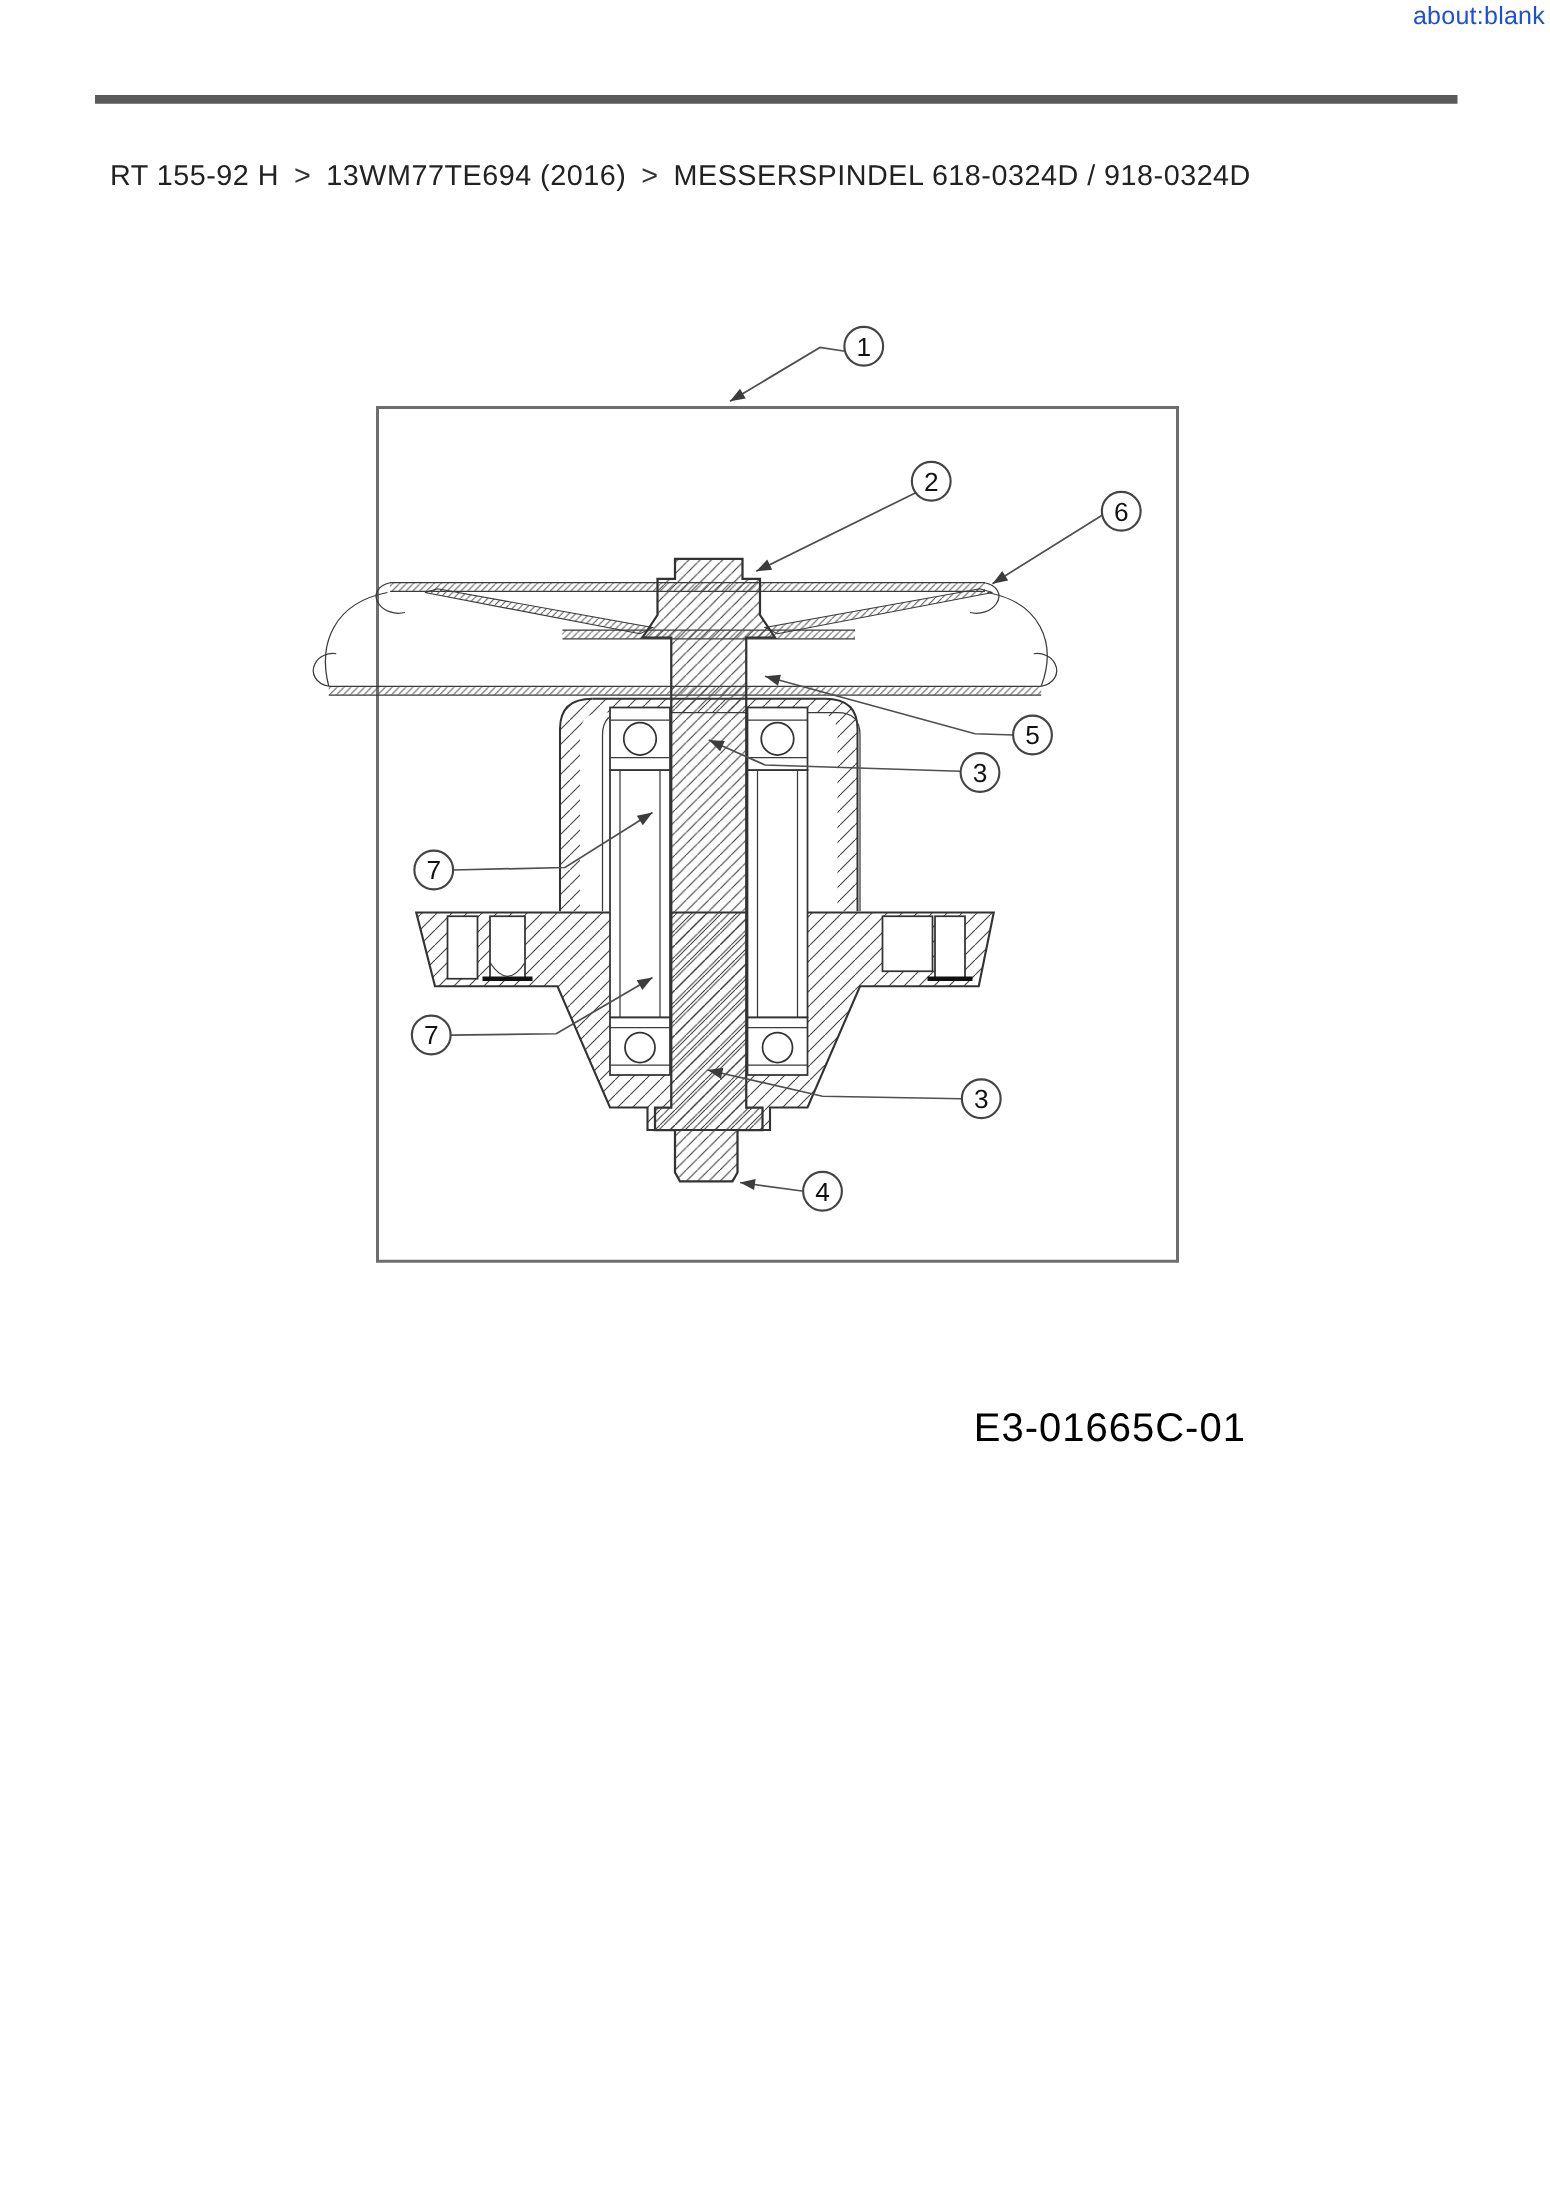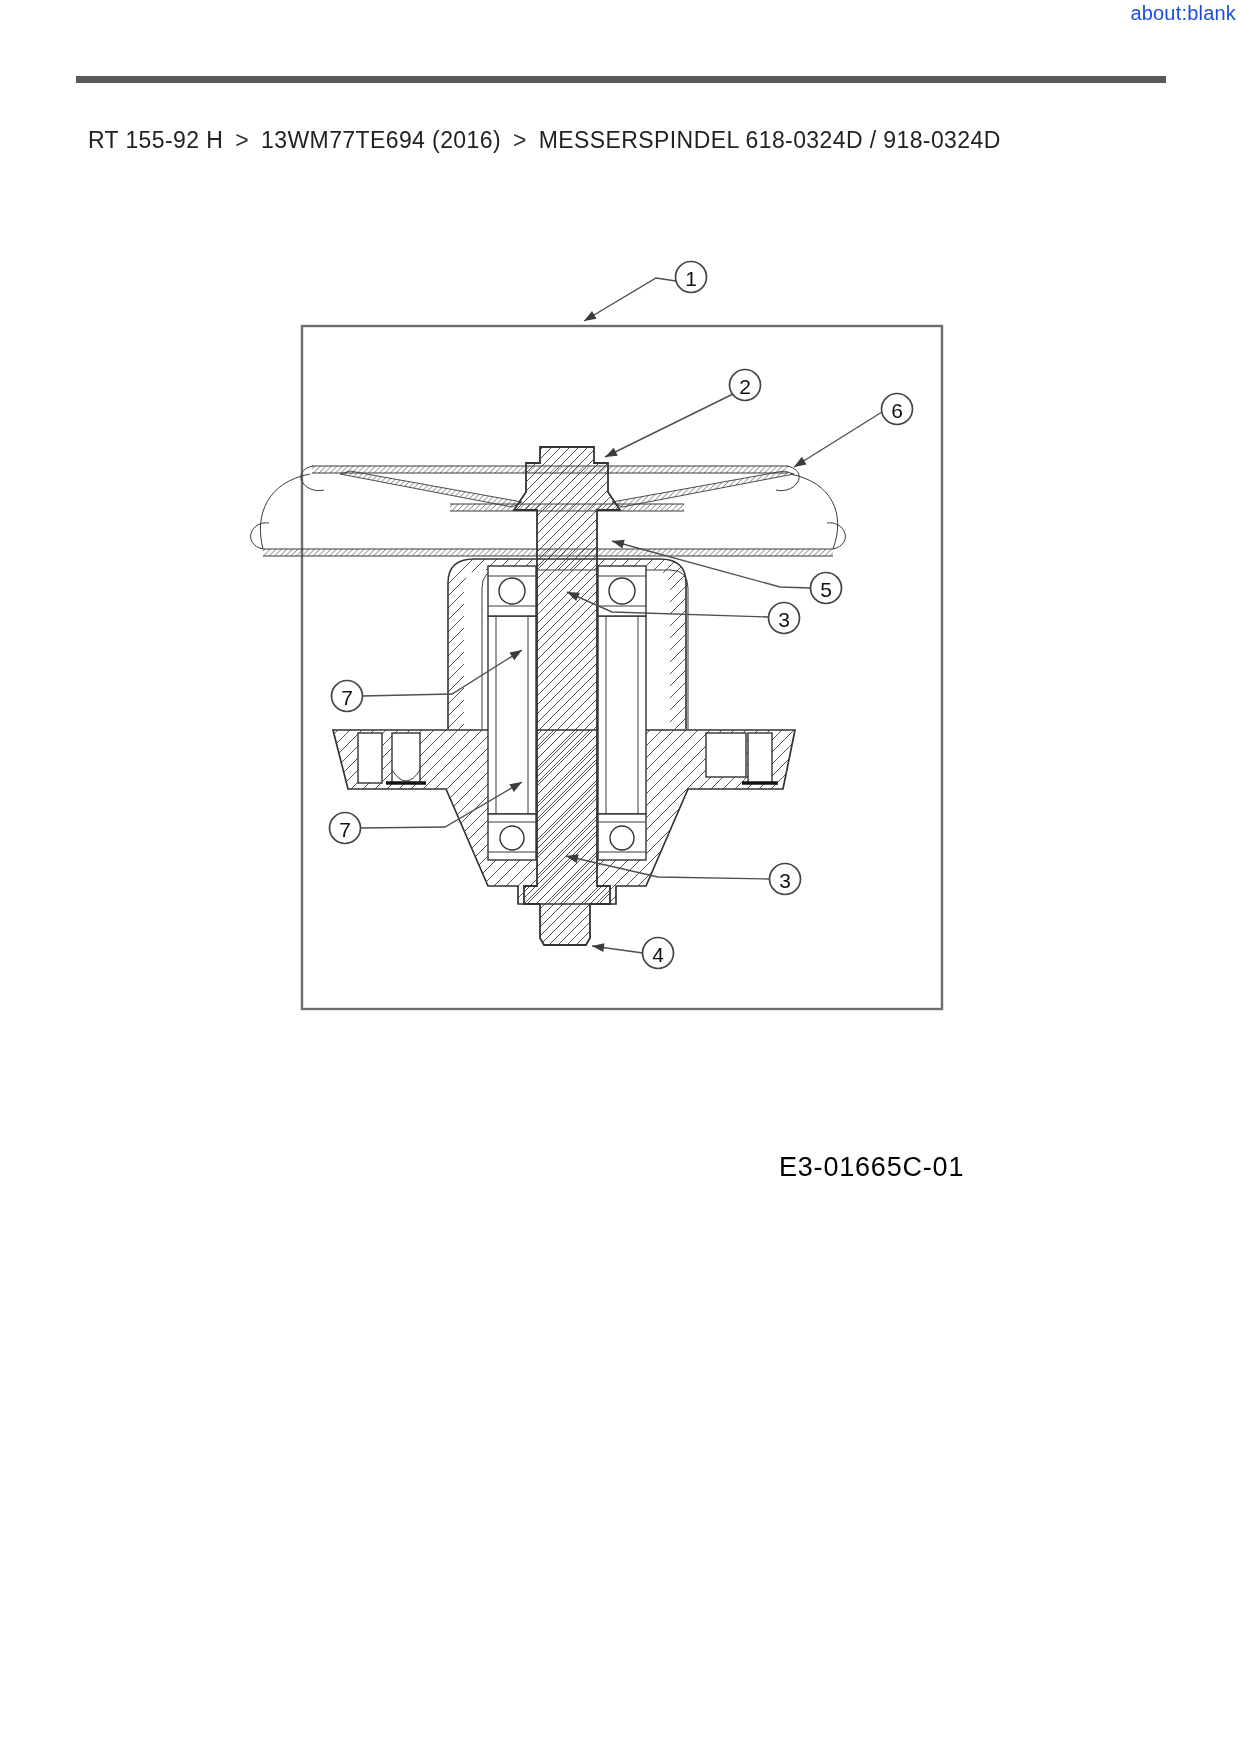--- a/index.html
+++ b/index.html
@@ -4,21 +4,21 @@
 <style>
   html,body{margin:0;padding:0;background:#fff;}
   body{width:1240px;height:1754px;position:relative;overflow:hidden;
        font-family:"Liberation Sans",sans-serif;color:#1a1a1a;}
   .header-right{position:absolute;top:2px;right:4px;font-size:20px;color:#1d4ed8;
        letter-spacing:0.2px;}
   .top-rule{position:absolute;left:76px;top:76px;width:1090px;height:7px;background:#5a5a5a;}
   .breadcrumb{position:absolute;left:88px;top:127px;font-size:23px;color:#222;
        letter-spacing:0.4px;white-space:nowrap;}
   .breadcrumb .sep{padding:0 12px;color:#333;}
-  .drawing-number{position:absolute;left:779px;top:1152px;font-size:27px;color:#000;
+  .drawing-number{position:absolute;left:779px;top:1124px;font-size:32px;color:#000;
        letter-spacing:0.8px;}
   svg.diagram{position:absolute;left:0;top:0;}
   .frame{fill:none;stroke:#6e6e6e;stroke-width:2.4;}
   .ln{stroke:#333;stroke-width:1.6;fill:none;}
   .lnthin{stroke:#3a3a3a;stroke-width:1;fill:none;}
   .white{fill:#fff;stroke:#333;stroke-width:1.4;}
   .leader{fill:none;stroke:#4f4f4f;stroke-width:1.4;}
   .arrowhead{fill:#3c3c3c;stroke:none;}
   .callout-circle{fill:#fff;stroke:#444;stroke-width:1.7;}
   .callout-num{font-family:"Liberation Sans",sans-serif;font-size:21px;fill:#111;

